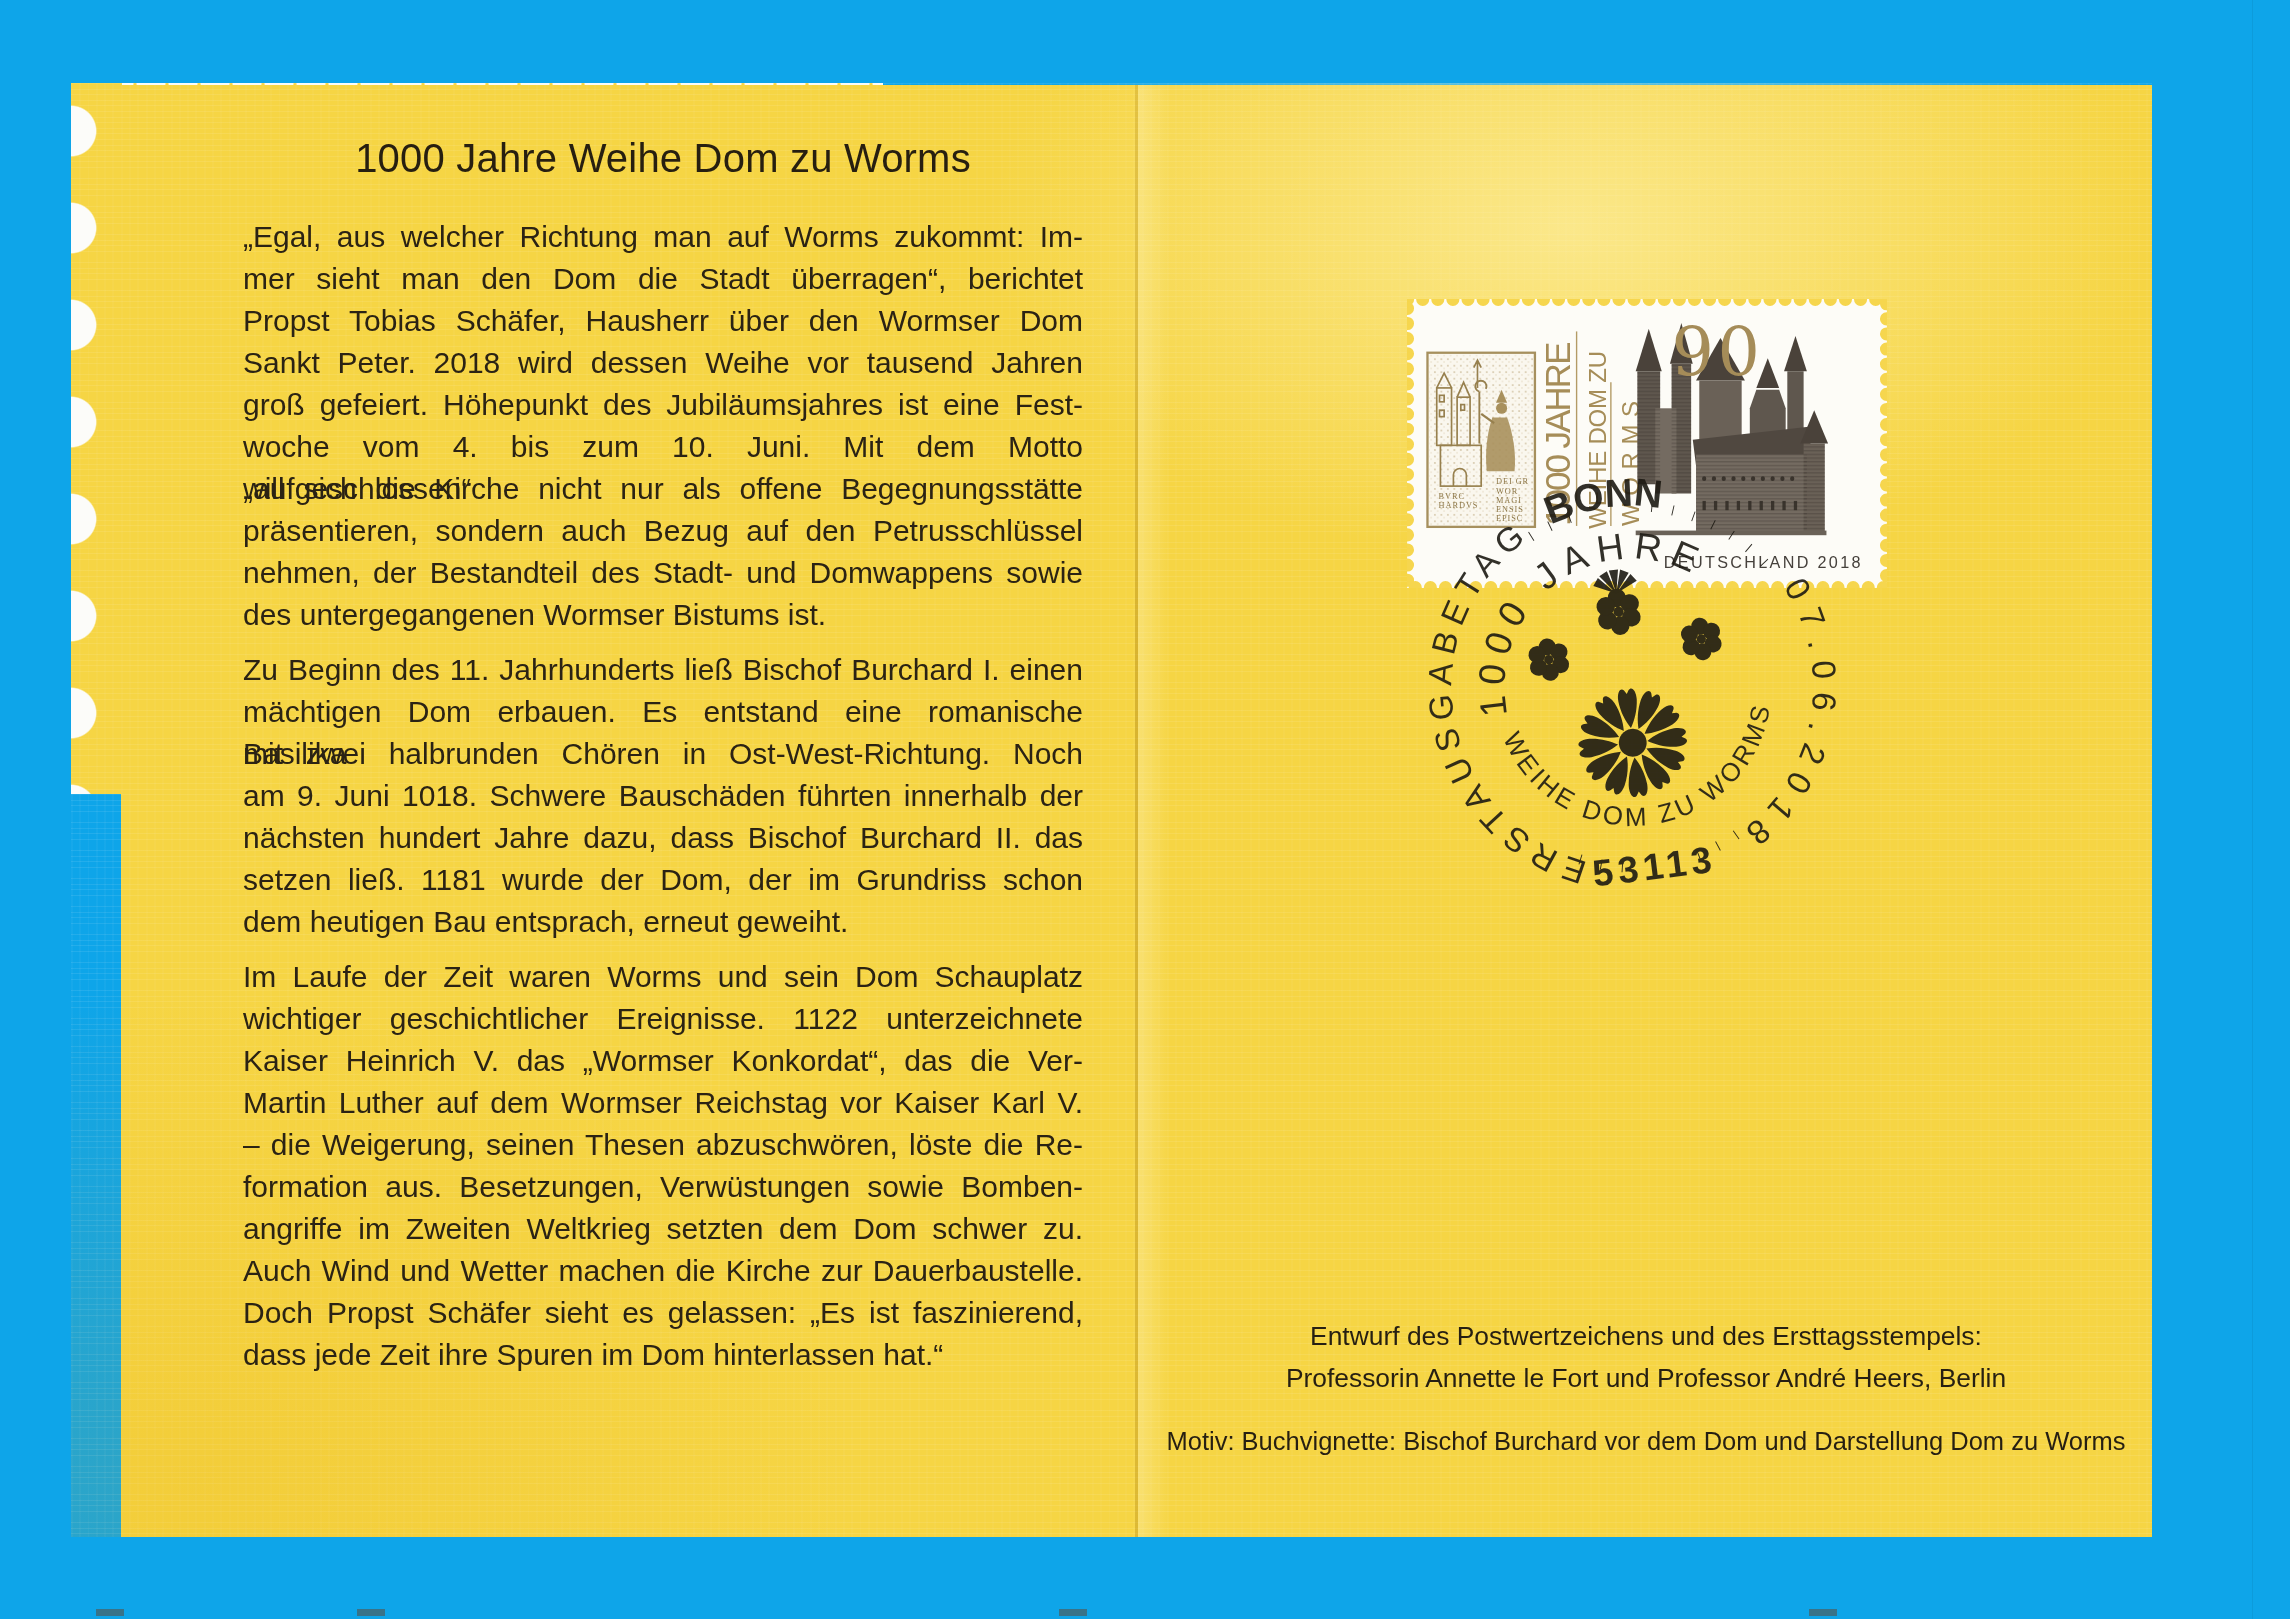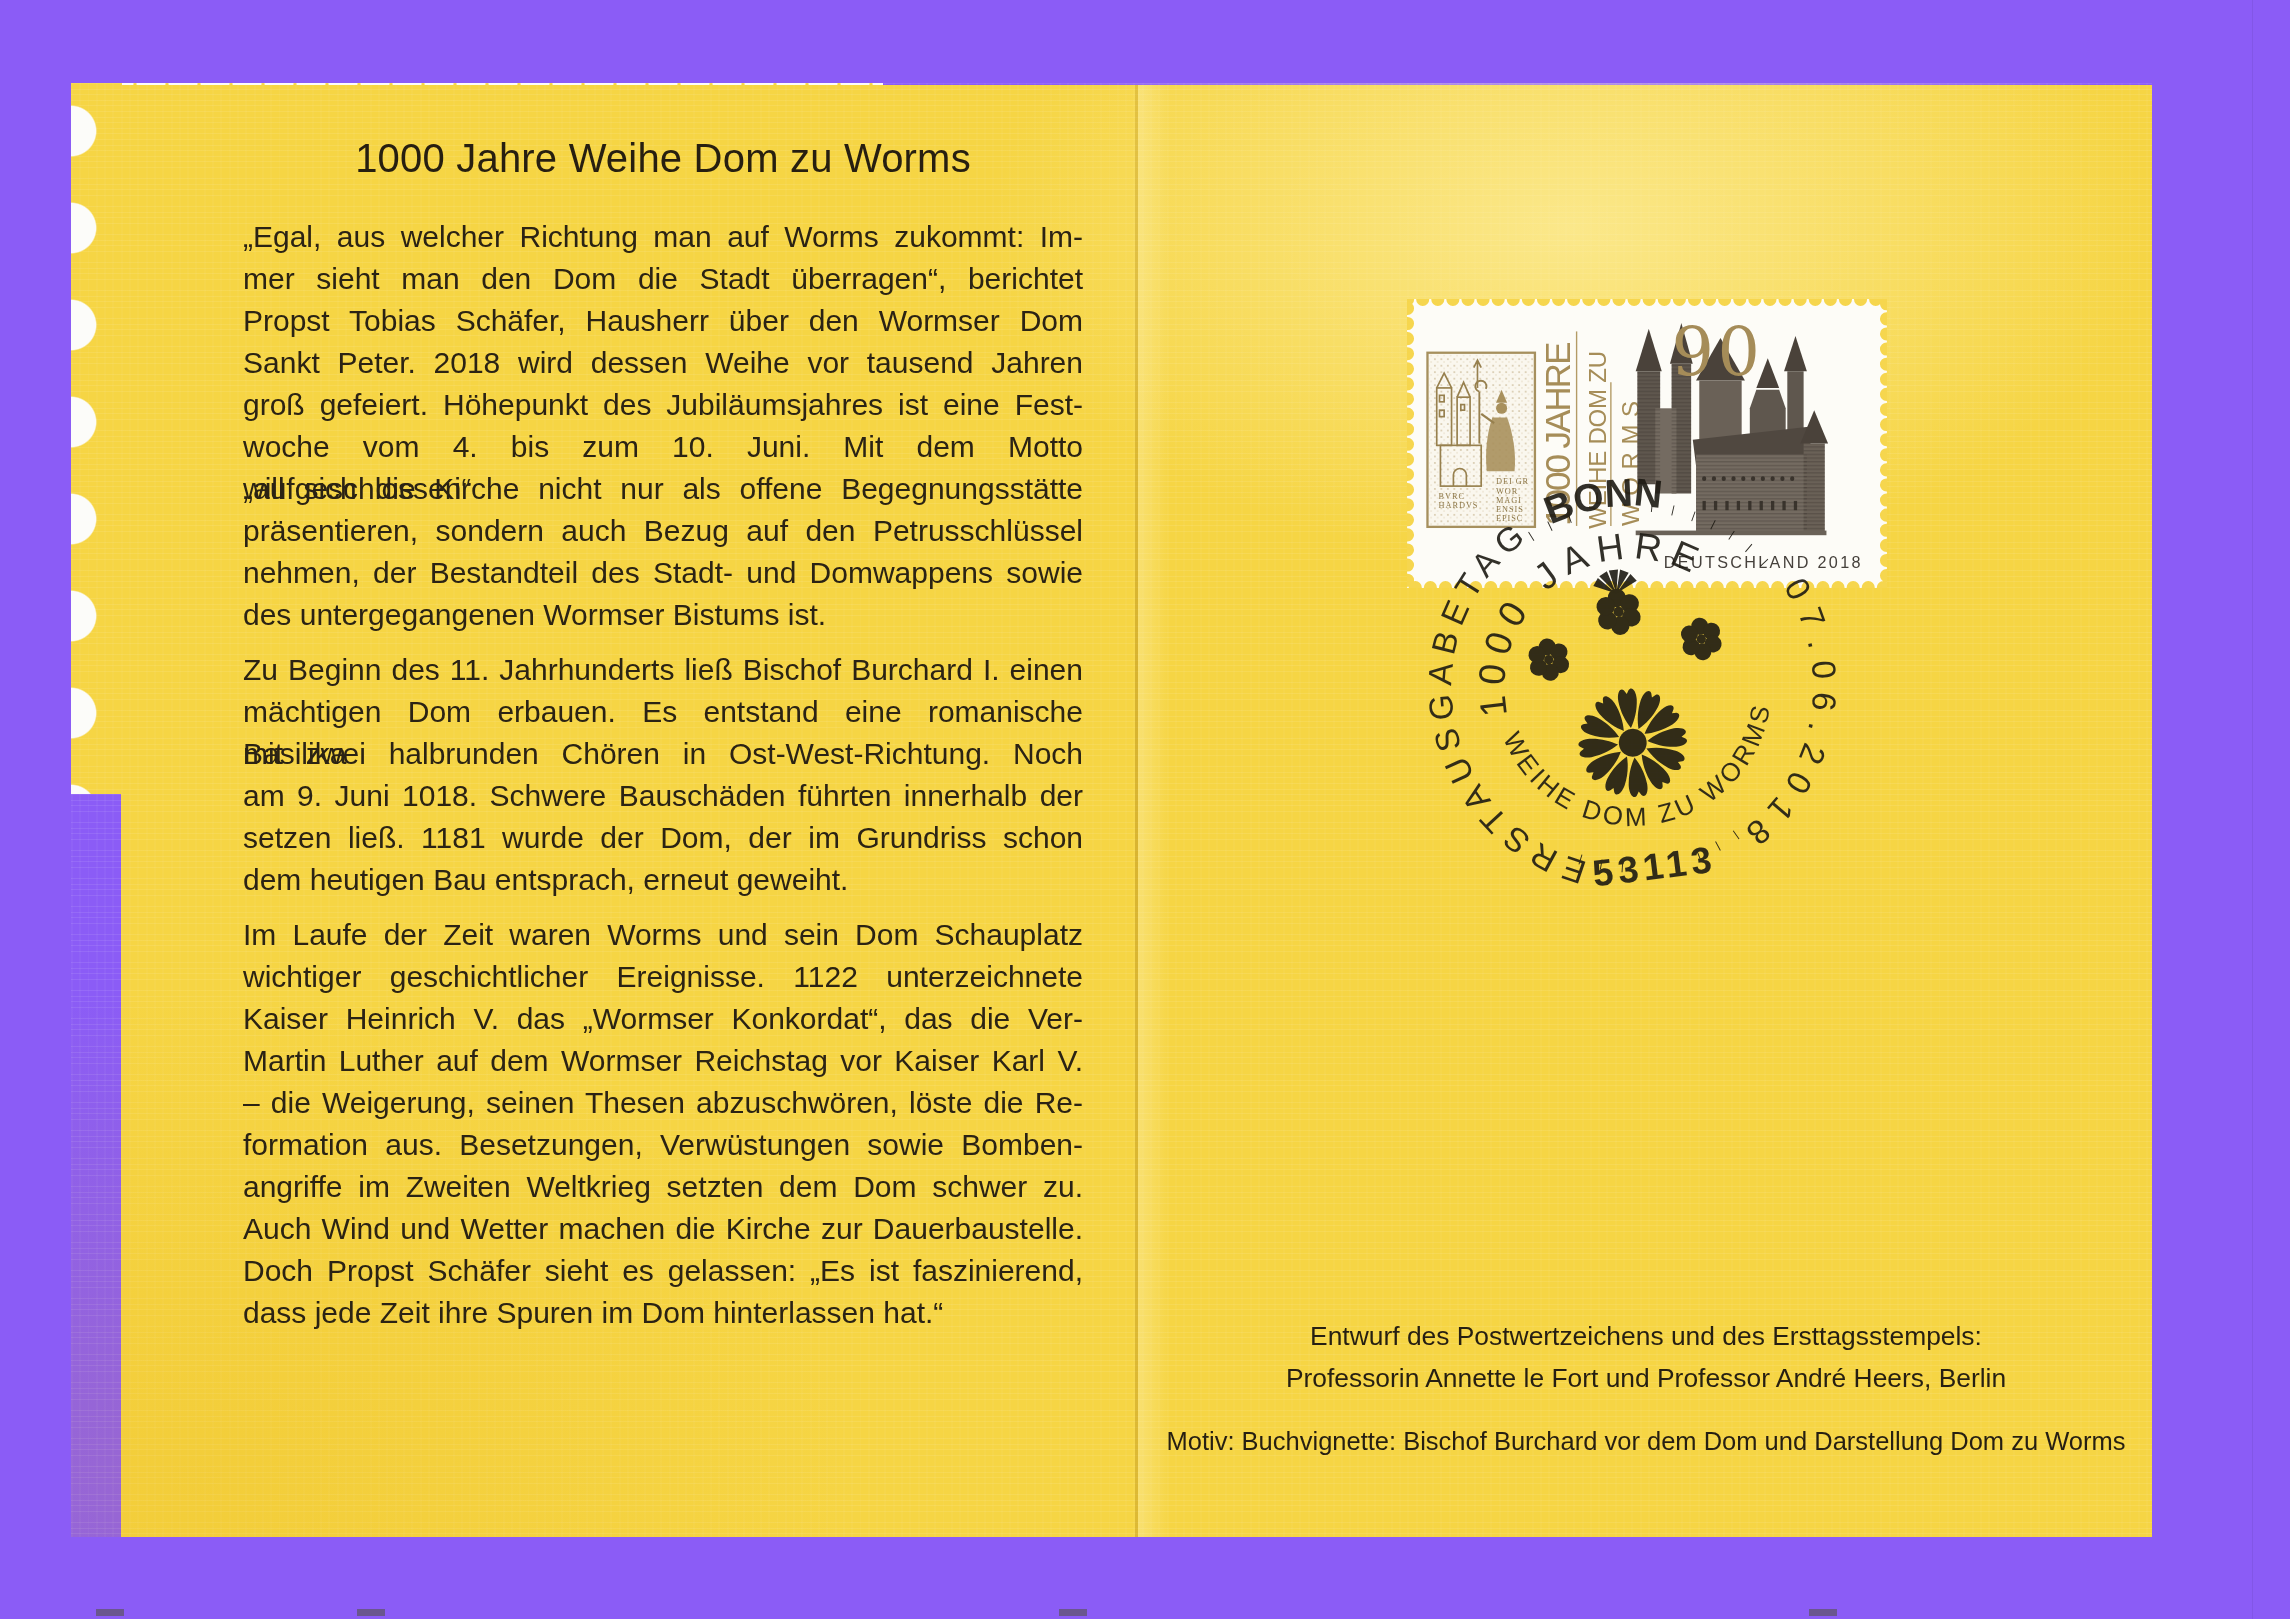--- a/index.html
+++ b/index.html
@@ -1,16 +1,16 @@
 <!DOCTYPE html>
 <html style="font-size:15px"><head>
 <meta charset="utf-8">
 <style>
   html,body{margin:0;padding:0;background:#e9e9e6;}
-  .stage{position:relative;width:2290px;height:1620px;background:#8b5cf6;overflow:hidden;
+  .stage{position:relative;width:2290px;height:1620px;background:#0ea5e9;overflow:hidden;
          font-family:"Liberation Sans",sans-serif;color:#2a2315;}
   
   .card{position:absolute;left:121px;top:85px;width:2031px;height:1452px;background:#f6d544;}
   
   .flap-top{position:absolute;left:71px;top:83px;width:812px;height:28px;background:#f6d544;
     background-image:radial-gradient(circle 14.4px at 16px 0px,#fcfcf9 14px,rgba(0,0,0,0) 15px);
     background-size:32px 28px;background-repeat:repeat-x;}
   .flap-left{position:absolute;left:71px;top:83px;width:51px;height:711px;background:#f6d544;
     background-image:radial-gradient(circle 25px at 0px 48px,#fcfcf9 24.6px,rgba(0,0,0,0) 26px);
     background-size:51px 97px;background-repeat:repeat-y;}
@@ -68,20 +68,21 @@
           <div class="line">will sich die Kirche nicht nur als offene Begegnungsstätte</div>
           <div class="line">präsentieren, sondern auch Bezug auf den Petrusschlüssel</div>
           <div class="line">nehmen, der Bestandteil des Stadt- und Domwappens sowie</div>
           <div class="line last">des untergegangenen Wormser Bistums ist.</div>
         </div>
         <div class="para">
           <div class="line">Zu Beginn des 11. Jahrhunderts ließ Bischof Burchard I. einen</div>
           <div class="line">mächtigen Dom erbauen. Es entstand eine romanische Basilika</div>
           <div class="line">mit zwei halbrunden Chören in Ost-West-Richtung. Noch</div>
           <div class="line">am 9. Juni 1018. Schwere Bauschäden führten innerhalb der</div>
+          <div class="line">nächsten hundert Jahre dazu, dass Bischof Burchard II. das</div>
           <div class="line">setzen ließ. 1181 wurde der Dom, der im Grundriss schon</div>
           <div class="line last">dem heutigen Bau entsprach, erneut geweiht.</div>
         </div>
         <div class="para">
           <div class="line">Im Laufe der Zeit waren Worms und sein Dom Schauplatz</div>
           <div class="line">wichtiger geschichtlicher Ereignisse. 1122 unterzeichnete</div>
           <div class="line">Kaiser Heinrich V. das „Wormser Konkordat“, das die Ver-</div>
           <div class="line">Martin Luther auf dem Wormser Reichstag vor Kaiser Karl V.</div>
           <div class="line">– die Weigerung, seinen Thesen abzuschwören, löste die Re-</div>
           <div class="line">formation aus. Besetzungen, Verwüstungen sowie Bomben-</div>

